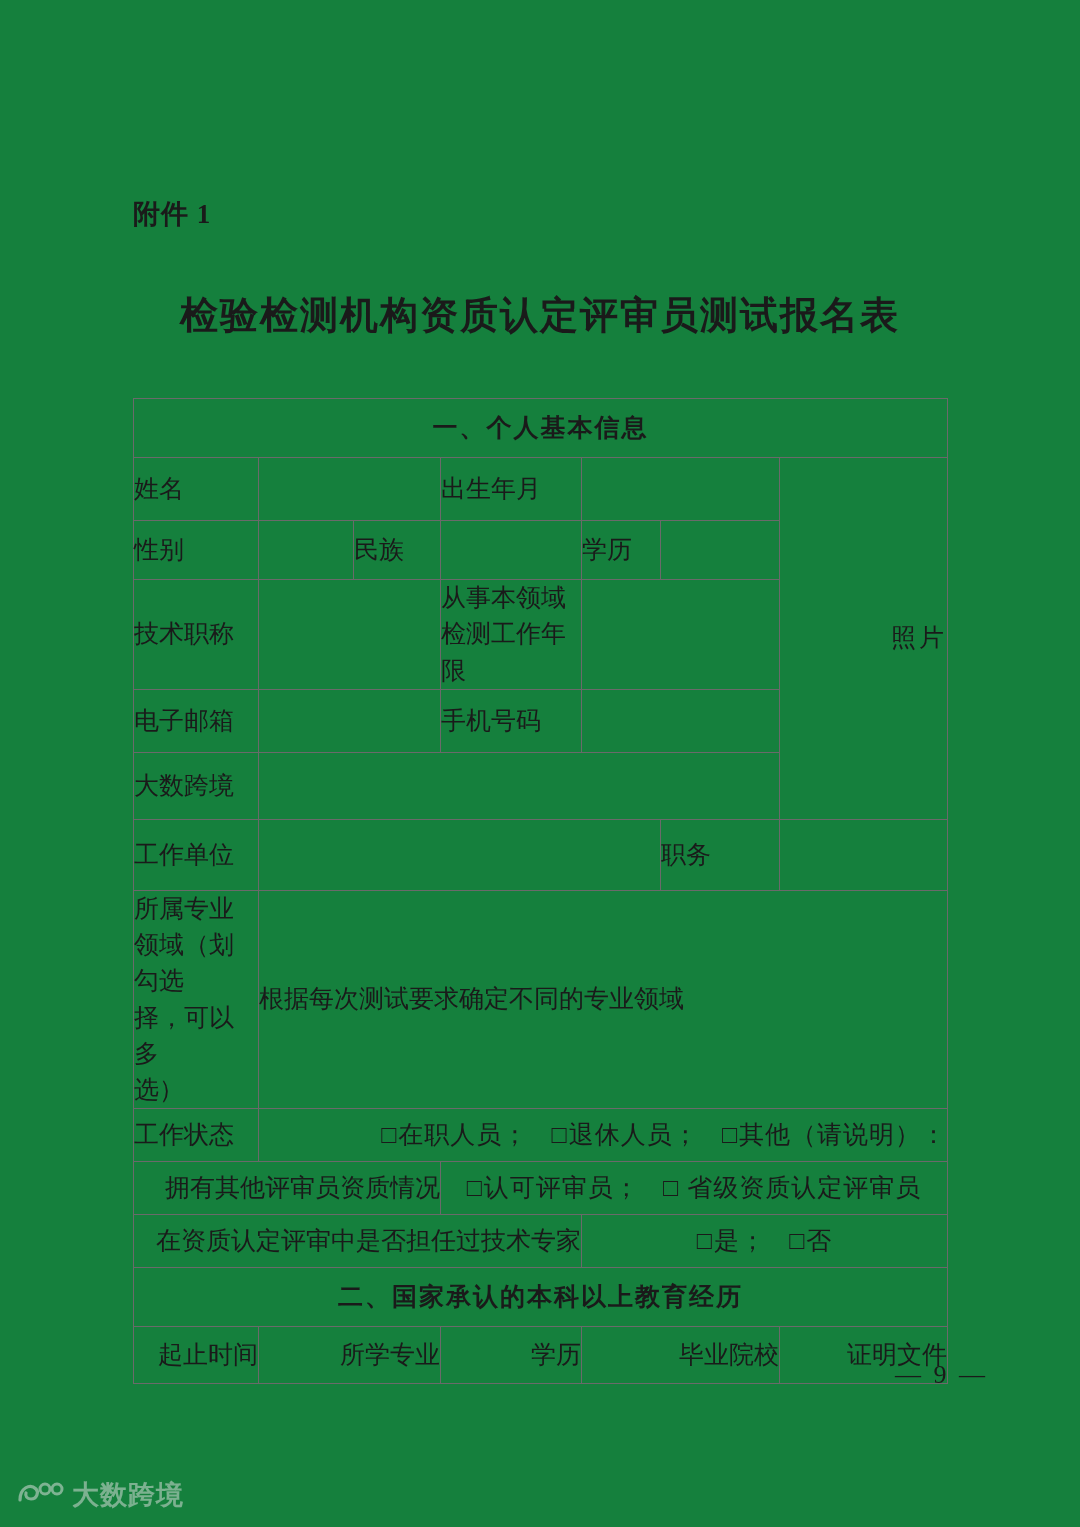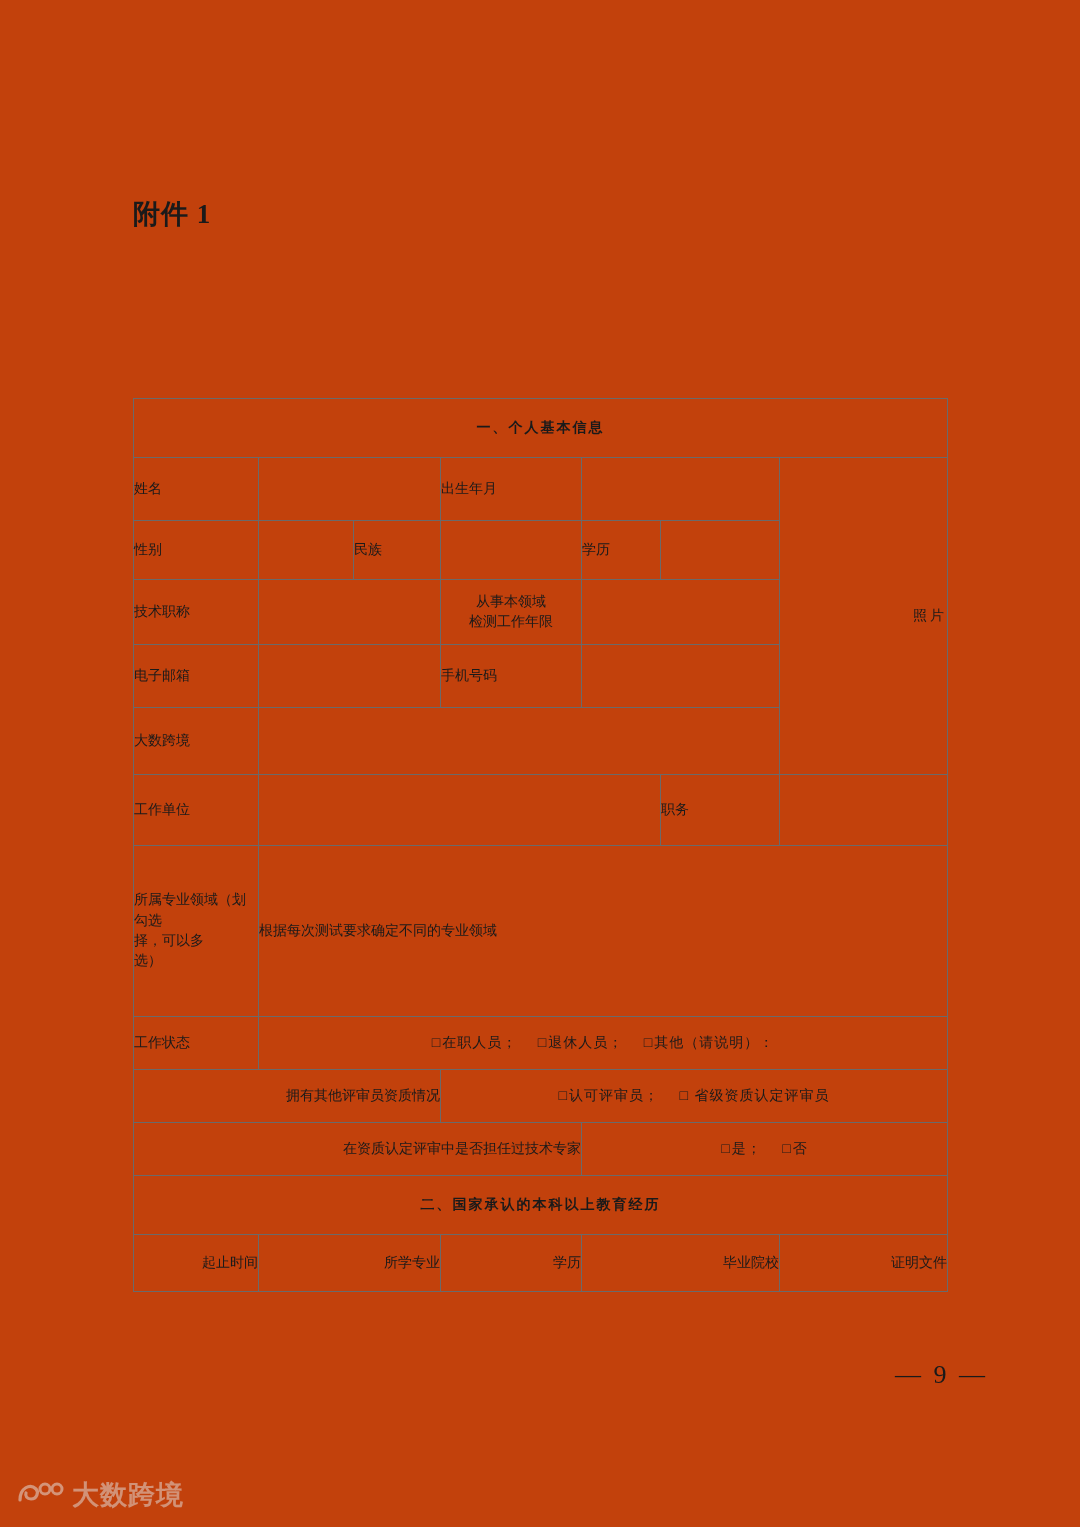--- a/index.html
+++ b/index.html
@@ -13,21 +13,21 @@
     height: 1527px;
     position: relative;
     font-family: "Liberation Serif", "DejaVu Serif", serif;
     color: #1a1a1a;
     overflow: hidden;
   }
 
   .page {
     position: absolute;
     inset: 0;
-    background: #c2410c;
+    background: #15803d;
   }
 
   
   .attach-label {
     position: absolute;
     left: 133px;
     top: 196px;
     font-size: 27px;
     font-weight: 700;
     letter-spacing: 1px;
@@ -52,21 +52,21 @@
     position: absolute;
     left: 133px;
     top: 398px;
     width: 814px;
     border-collapse: collapse;
     table-layout: fixed;
   }
   .form-table td {
     border: 1px solid #6a6a6a;
     padding: 0;
-    font-size: 14px;
+    font-size: 25px;
     vertical-align: middle;
     line-height: 1.45;
   }
 
   .c-label {
     text-align: left;
     padding: 4px 6px;
   }
   .c-blank {
     text-align: center;
@@ -103,38 +103,37 @@
   }
 
   .label-vert {
     text-align: left;
     padding: 6px 10px;
     line-height: 1.5;
     font-size: 19px;
   }
 
   .two-line {
-    text-align: center;
     line-height: 1.42;
     padding: 4px 2px;
     font-size: 19px;
   }
 
   .cbox {
     display: inline-block;
     margin-right: 1px;
   }
   .opt {
     display: inline-block;
     white-space: nowrap;
   }
   .opt + .opt { margin-left: 16px; }
 
   .check-line {
-    text-align: center;
+    text-align: right;
     padding-left: 16px;
     letter-spacing: 1px;
   }
   .check-line-center {
     text-align: center;
     letter-spacing: 1px;
   }
 
   
   .page-number {
@@ -169,20 +168,21 @@
     white-space: nowrap;
   }
 </style>
 </head>
 <body>
 
 <div class="page">
 
   <div class="attach-label">附件 1</div>
 
+  <div class="doc-title">检验检测机构资质认定评审员测试报名表</div>
 
   <table class="form-table">
     <colgroup>
       <col style="width:125px">
       <col style="width:95px">
       <col style="width:87px">
       <col style="width:141px">
       <col style="width:79px">
       <col style="width:119px">
       <col style="width:168px">

